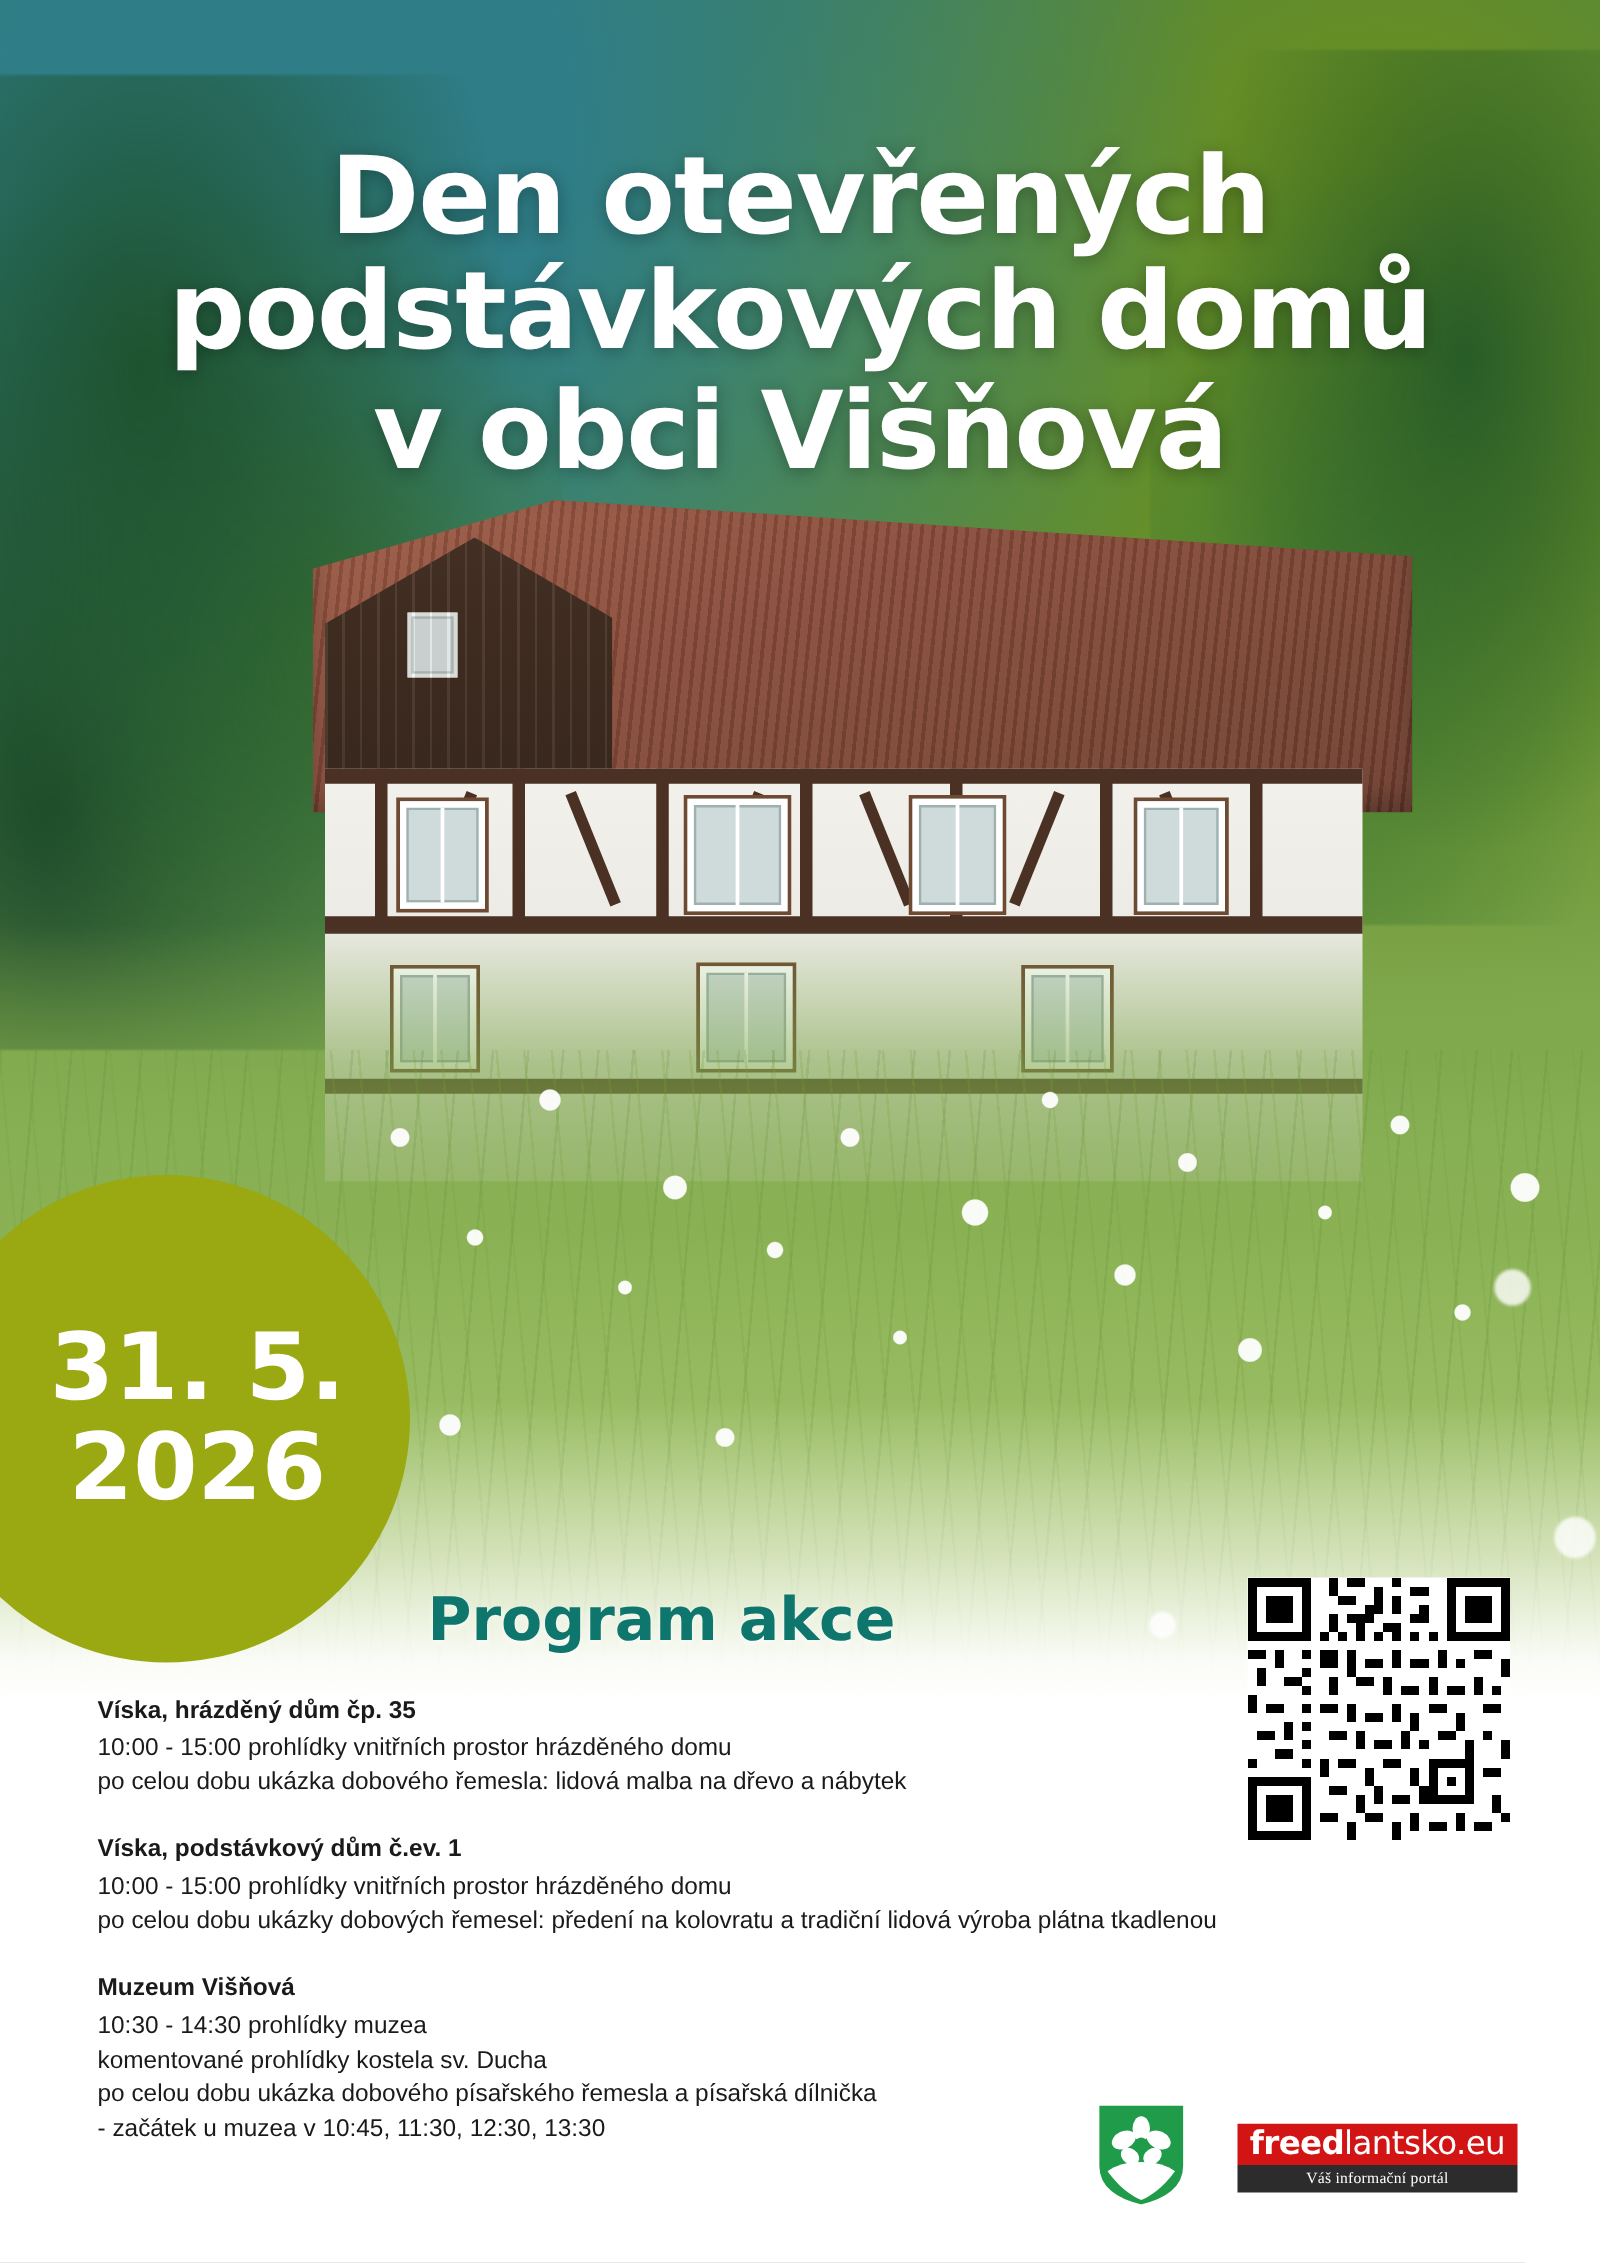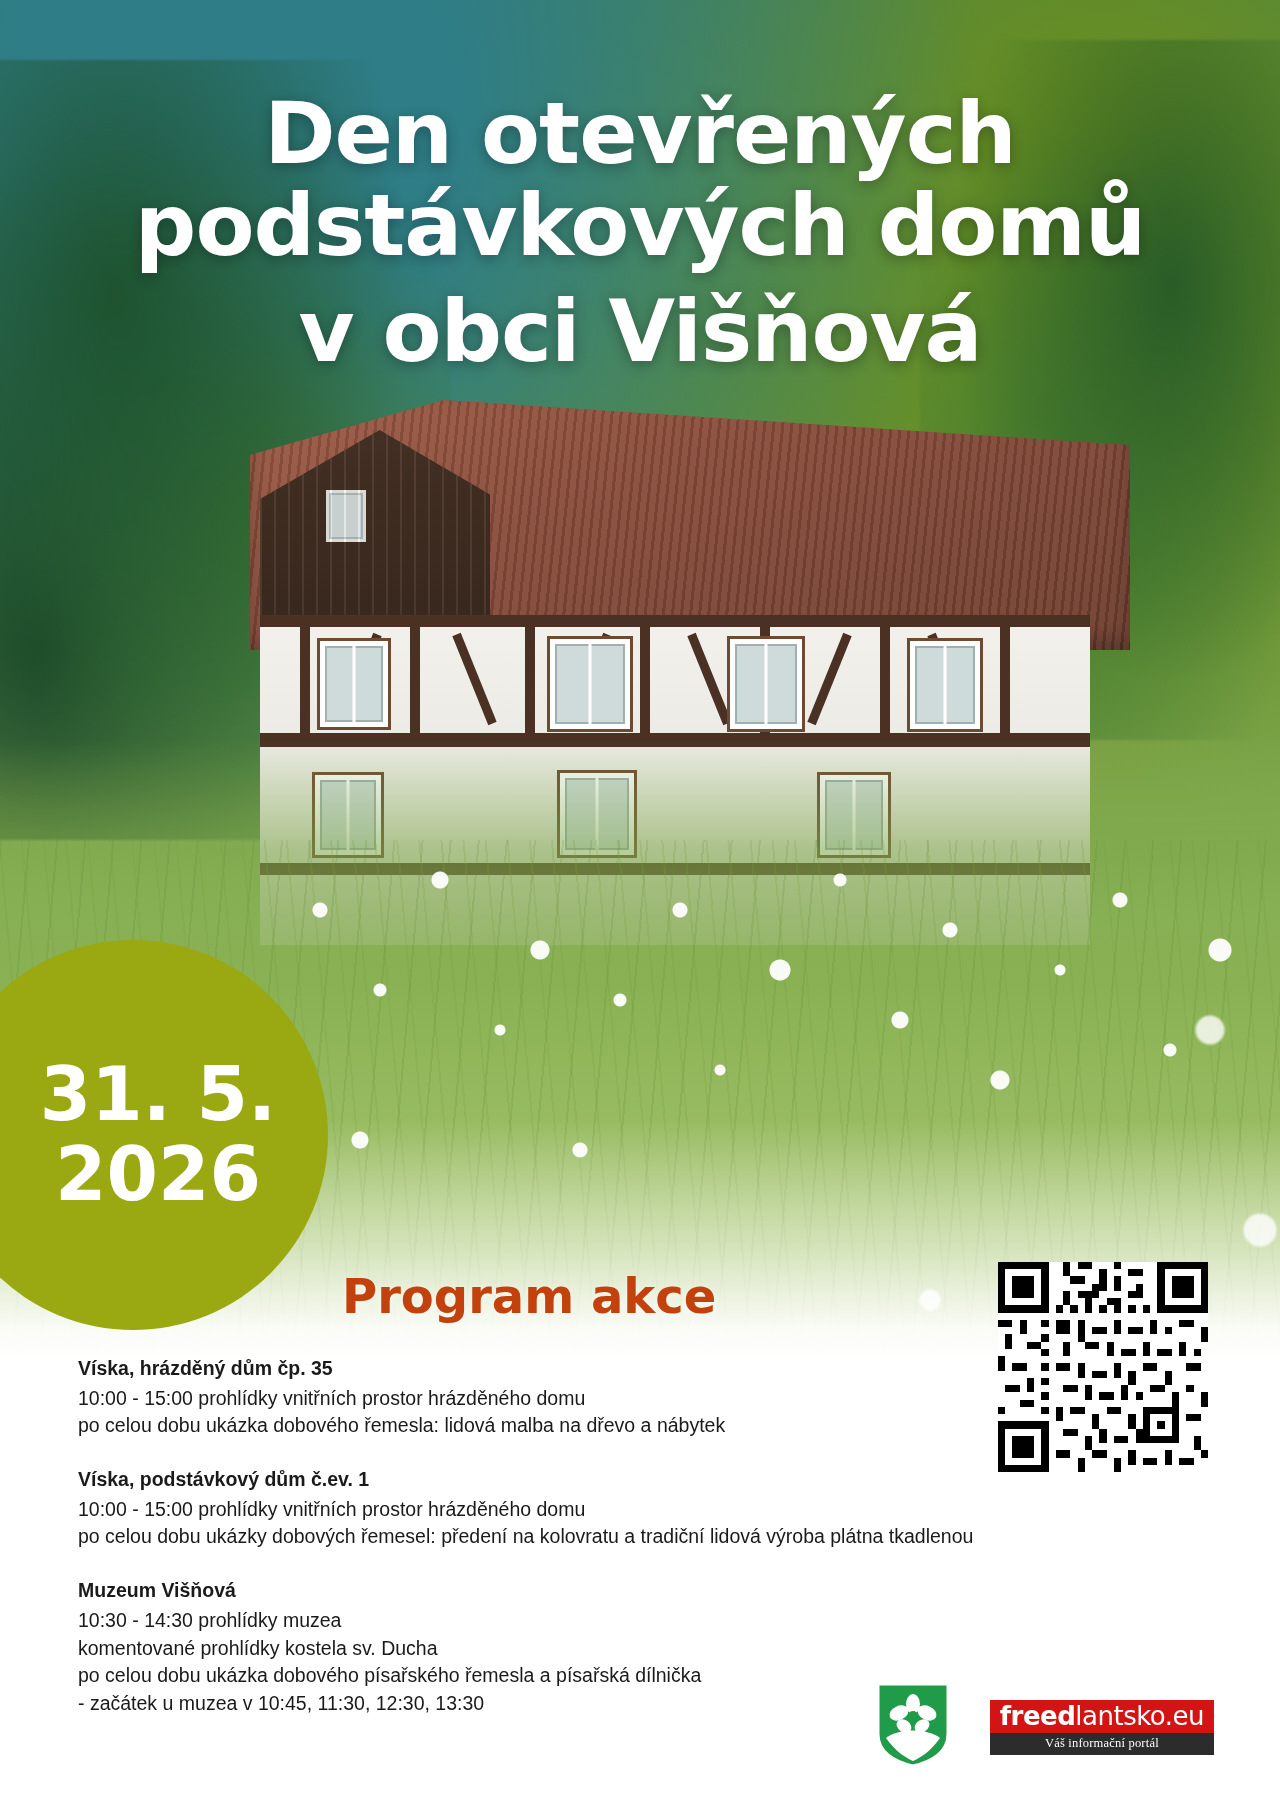--- a/index.html
+++ b/index.html
@@ -198,36 +198,36 @@
   .photo-fade {
     position: absolute;
     left: 0; bottom: 0;
     width: 1280px; height: 240px;
     background: linear-gradient(180deg, rgba(255,255,255,0) 0%, rgba(255,255,255,0.55) 55%, rgba(255,255,255,0.95) 88%, #ffffff 100%);
   }
 
   
   .headline {
     position: absolute;
-    left: 0; top: 32px;
+    left: 0; top: 56px;
     width: 1280px;
     text-align: center;
     color: #ffffff;
     font-family: "DejaVu Sans", sans-serif;
     font-weight: bold;
     font-size: 86px;
     line-height: 1.0;
     letter-spacing: -1px;
     text-shadow: 0 3px 14px rgba(0,0,0,0.30);
     padding: 0 24px;
     box-sizing: border-box;
   }
   .headline .l1 { display: block; }
   .headline .l2 { display: block; margin-top: 6px; }
-  .headline .l3 { display: block; margin-top: 20px; }
+  .headline .l3 { display: block; margin-top: 10px; }
 
   
   .date-badge {
     position: absolute;
     left: -62px;
     top: 940px;
     width: 390px;
     height: 390px;
     border-radius: 50%;
     background: #9aa812;
@@ -244,21 +244,21 @@
     line-height: 1.08;
     text-align: center;
     padding-left: 50px;
   }
 
   
   .program-title {
     position: absolute;
     left: 342px;
     top: 1268px;
-    color: #c2410c;
+    color: #0f766e;
     font-family: "DejaVu Sans", sans-serif;
     font-weight: bold;
     font-size: 48px;
     letter-spacing: 0px;
     text-shadow: 0 2px 6px rgba(255,255,255,0.6);
   }
 
   
   .program {
     position: absolute;

